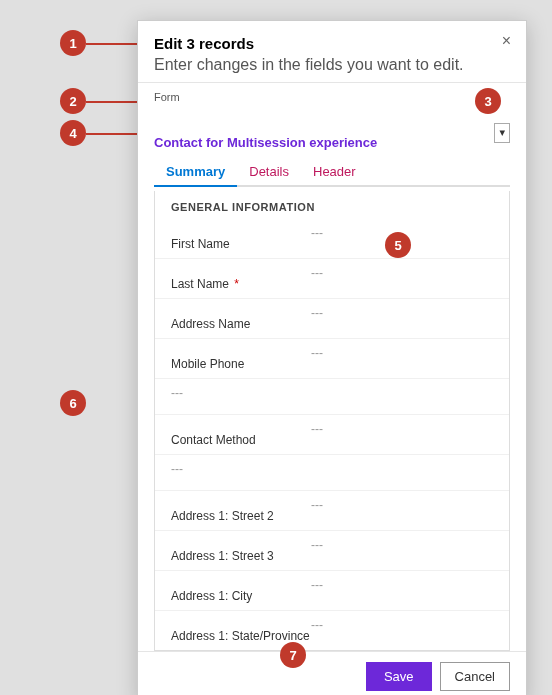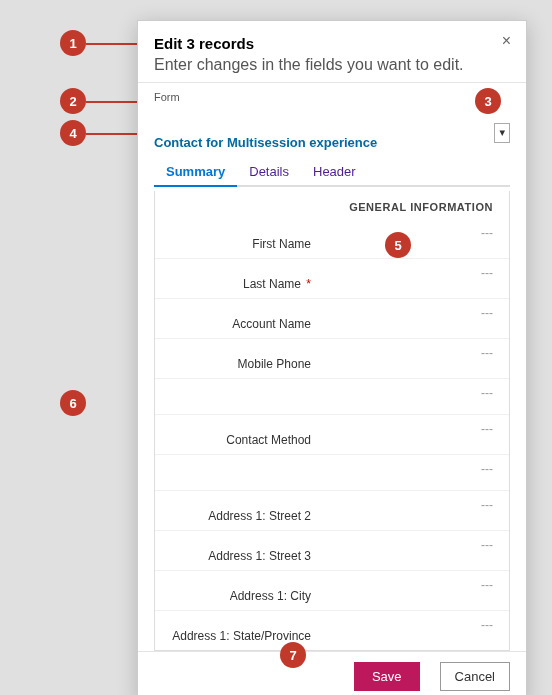--- a/index.html
+++ b/index.html
@@ -56,21 +56,21 @@
       margin-bottom: 12px;
     }
     .form-row {
       display: flex;
       align-items: center;
       gap: 6px;
     }
     .form-name {
       font-size: 13px;
       font-weight: 600;
-      color: #0369a1;
+      color: #6d28d9;
       flex: 1;
       white-space: nowrap;
       overflow: hidden;
       text-overflow: ellipsis;
       margin-top: 20px;
     }
     .form-dropdown-btn {
       border: 1px solid #aaa;
       background: #fff;
       padding: 2px 4px;
@@ -84,40 +84,39 @@
     .tabs {
       display: flex;
       border-bottom: 2px solid #ddd;
       margin: 8px 16px 4px 16px;
       gap: 0;
     }
     .tab {
       padding: 6px 12px;
       cursor: pointer;
       font-size: 13px;
-      color: #4c1d95;
+      color: #be185d;
       border-bottom: 2px solid transparent;
       margin-bottom: -2px;
       background: none;
       border-top: none;
       border-left: none;
       border-right: none;
     }
     .tab.active {
       color: #0078d4;
       border-bottom: 2px solid #0078d4;
       font-weight: 600;
     }
     .content-area {
       margin: 0 16px;
       border: 1px solid #ddd;
       border-top: none;
       max-height: 460px;
       overflow-y: auto;
-      text-align: right;
     }
     .section-heading {
       padding: 10px 16px 6px 16px;
       font-size: 11px;
       font-weight: 600;
       letter-spacing: 0.05em;
       color: #444;
       text-transform: uppercase;
     }
     .field-row {
@@ -146,38 +145,37 @@
       flex: 1;
     }
     .dialog-footer {
       display: flex;
       justify-content: flex-end;
       padding: 10px 16px;
       gap: 8px;
       border-top: 1px solid #e5e5e5;
     }
     .btn-save {
-      background: #be185d;
+      background: #6d28d9;
       color: #fff;
       border: none;
       padding: 6px 18px;
       font-size: 13px;
       cursor: pointer;
       font-family: inherit;
       margin-left: 44px;
     }
     .btn-cancel {
       background: #fff;
       color: #333;
       border: 1px solid #999;
       padding: 6px 14px;
       font-size: 13px;
       cursor: pointer;
       font-family: inherit;
-      margin-left: 12px;
     }
 
     
     .annotation {
       position: absolute;
       width: 26px;
       height: 26px;
       background: #c0392b;
       color: #fff;
       border-radius: 50%;
@@ -257,21 +255,21 @@
         <div id="fields-container">
             <div class="field-row">
               <div class="field-label">First Name</div>
               <div class="field-value">---</div>
             </div>
             <div class="field-row">
               <div class="field-label">Last Name<span class="field-required"> *</span></div>
               <div class="field-value">---</div>
             </div>
             <div class="field-row">
-              <div class="field-label">Account Name</div>
+              <div class="field-label">Address Name</div>
               <div class="field-value">---</div>
             </div>
             <div class="field-row">
               <div class="field-label">Mobile Phone</div>
               <div class="field-value">---</div>
             </div>
             <div class="field-row">
               <div class="field-value">---</div>
             </div>
             <div class="field-row">

